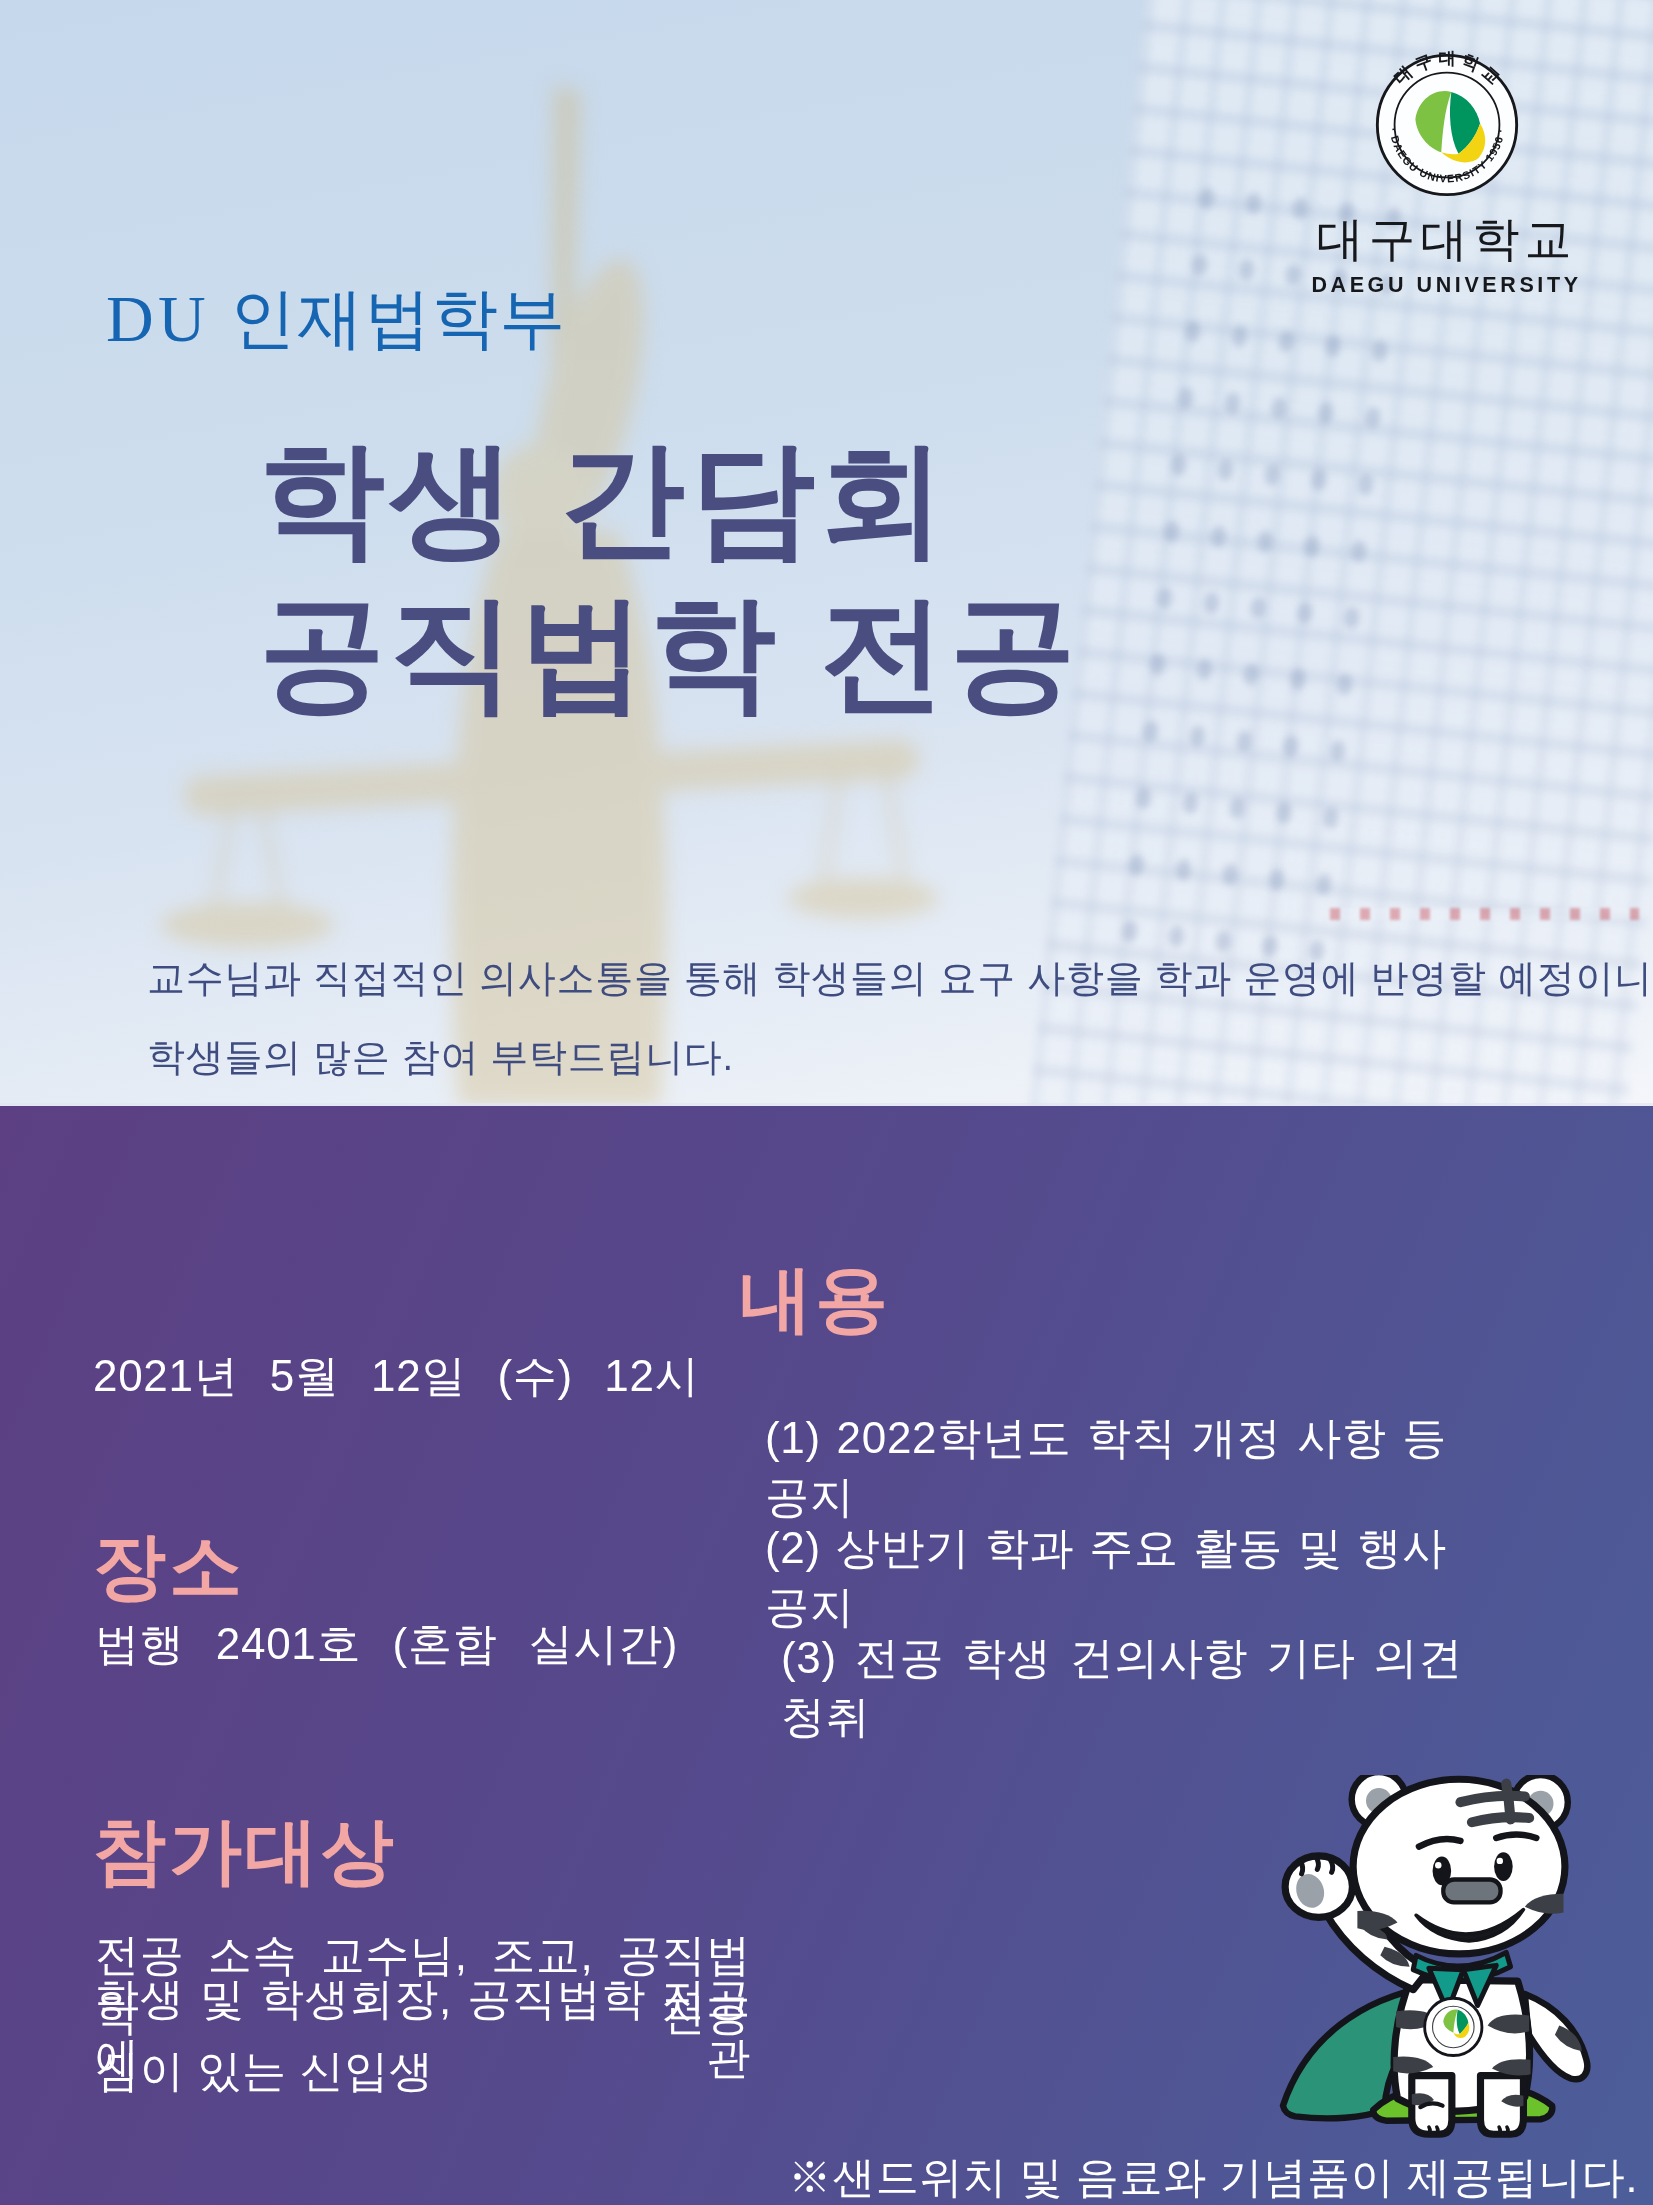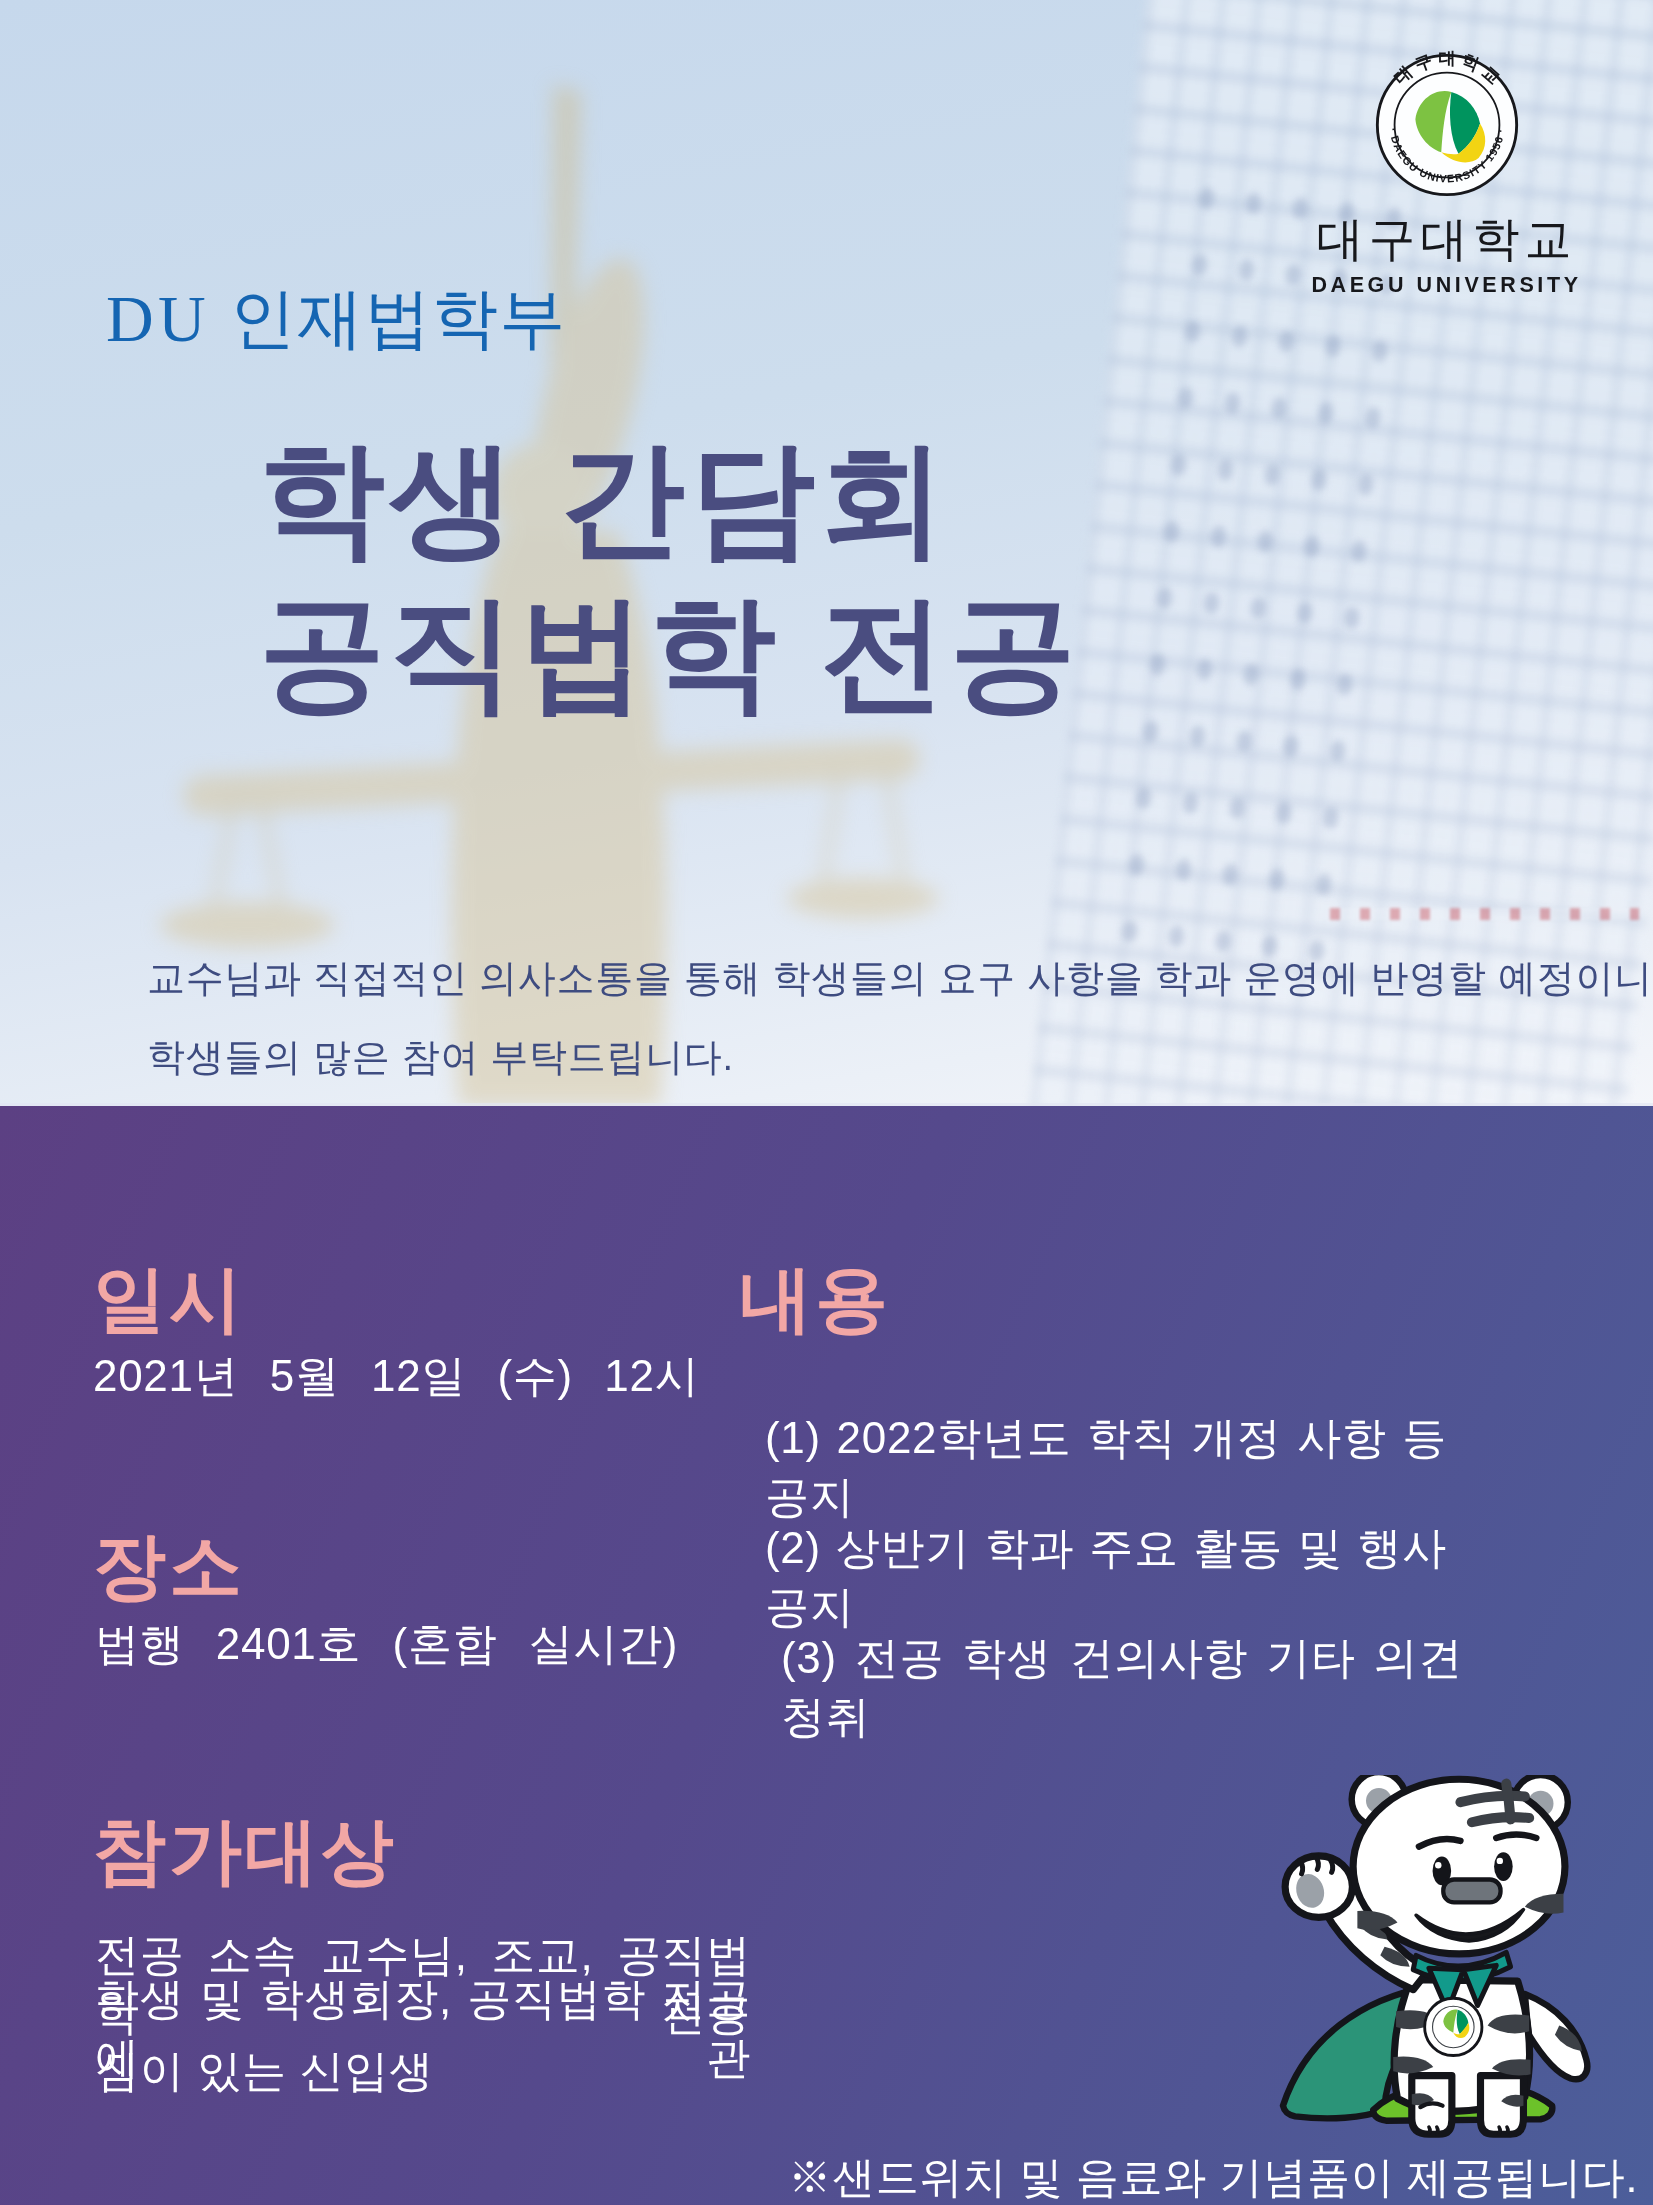--- a/index.html
+++ b/index.html
@@ -114,21 +114,20 @@
     <div class="desc">
       <div>교수님과 직접적인 의사소통을 통해 학생들의 요구 사항을 학과 운영에 반영할 예정이니 소속</div>
       <div>학생들의 많은 참여 부탁드립니다.</div>
     </div>
 
     <div class="divider"></div>
   </section>
 
   <section class="bottom">
 
-    <div class="h-pink" style="left:93px;top:145px">일시</div>
     <div class="val" style="left:93px;top:241px">2021년 5월 12일 (수) 12시</div>
 
     <div class="h-pink" style="left:93px;top:412px">장소</div>
     <div class="val" style="left:95px;top:509px">법행 2401호 (혼합 실시간)</div>
 
     <div class="h-pink" style="left:93px;top:697px">참가대상</div>
     <div class="jline just part-line" style="left:95px;top:820px">전공 소속 교수님, 조교, 공직법학 전공</div>
     <div class="jline just part-line" style="left:95px;top:864px">학생 및 학생회장, 공직법학 전공에 관</div>
     <div class="jline" style="left:95px;top:936px">심이 있는 신입생</div>
 

